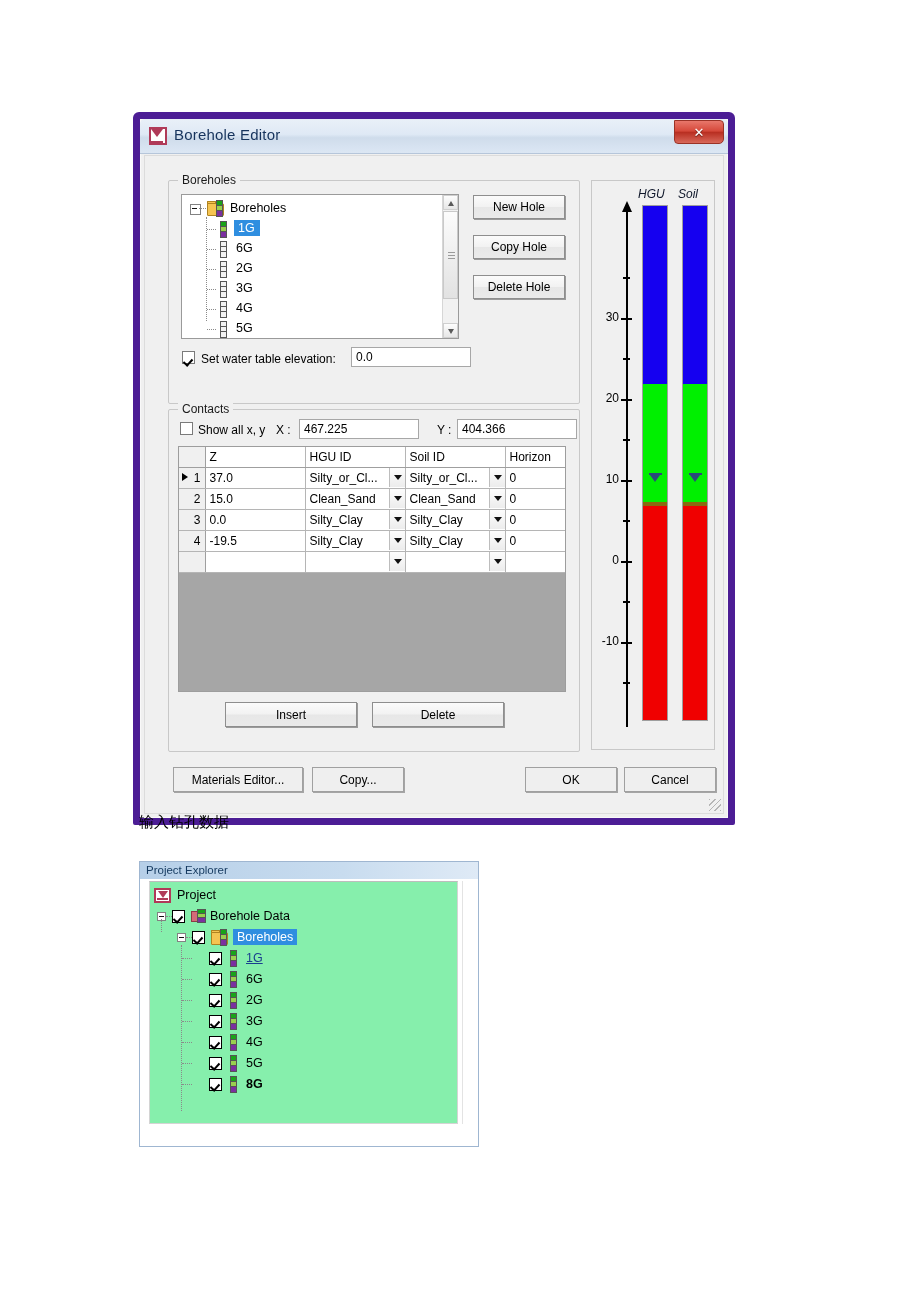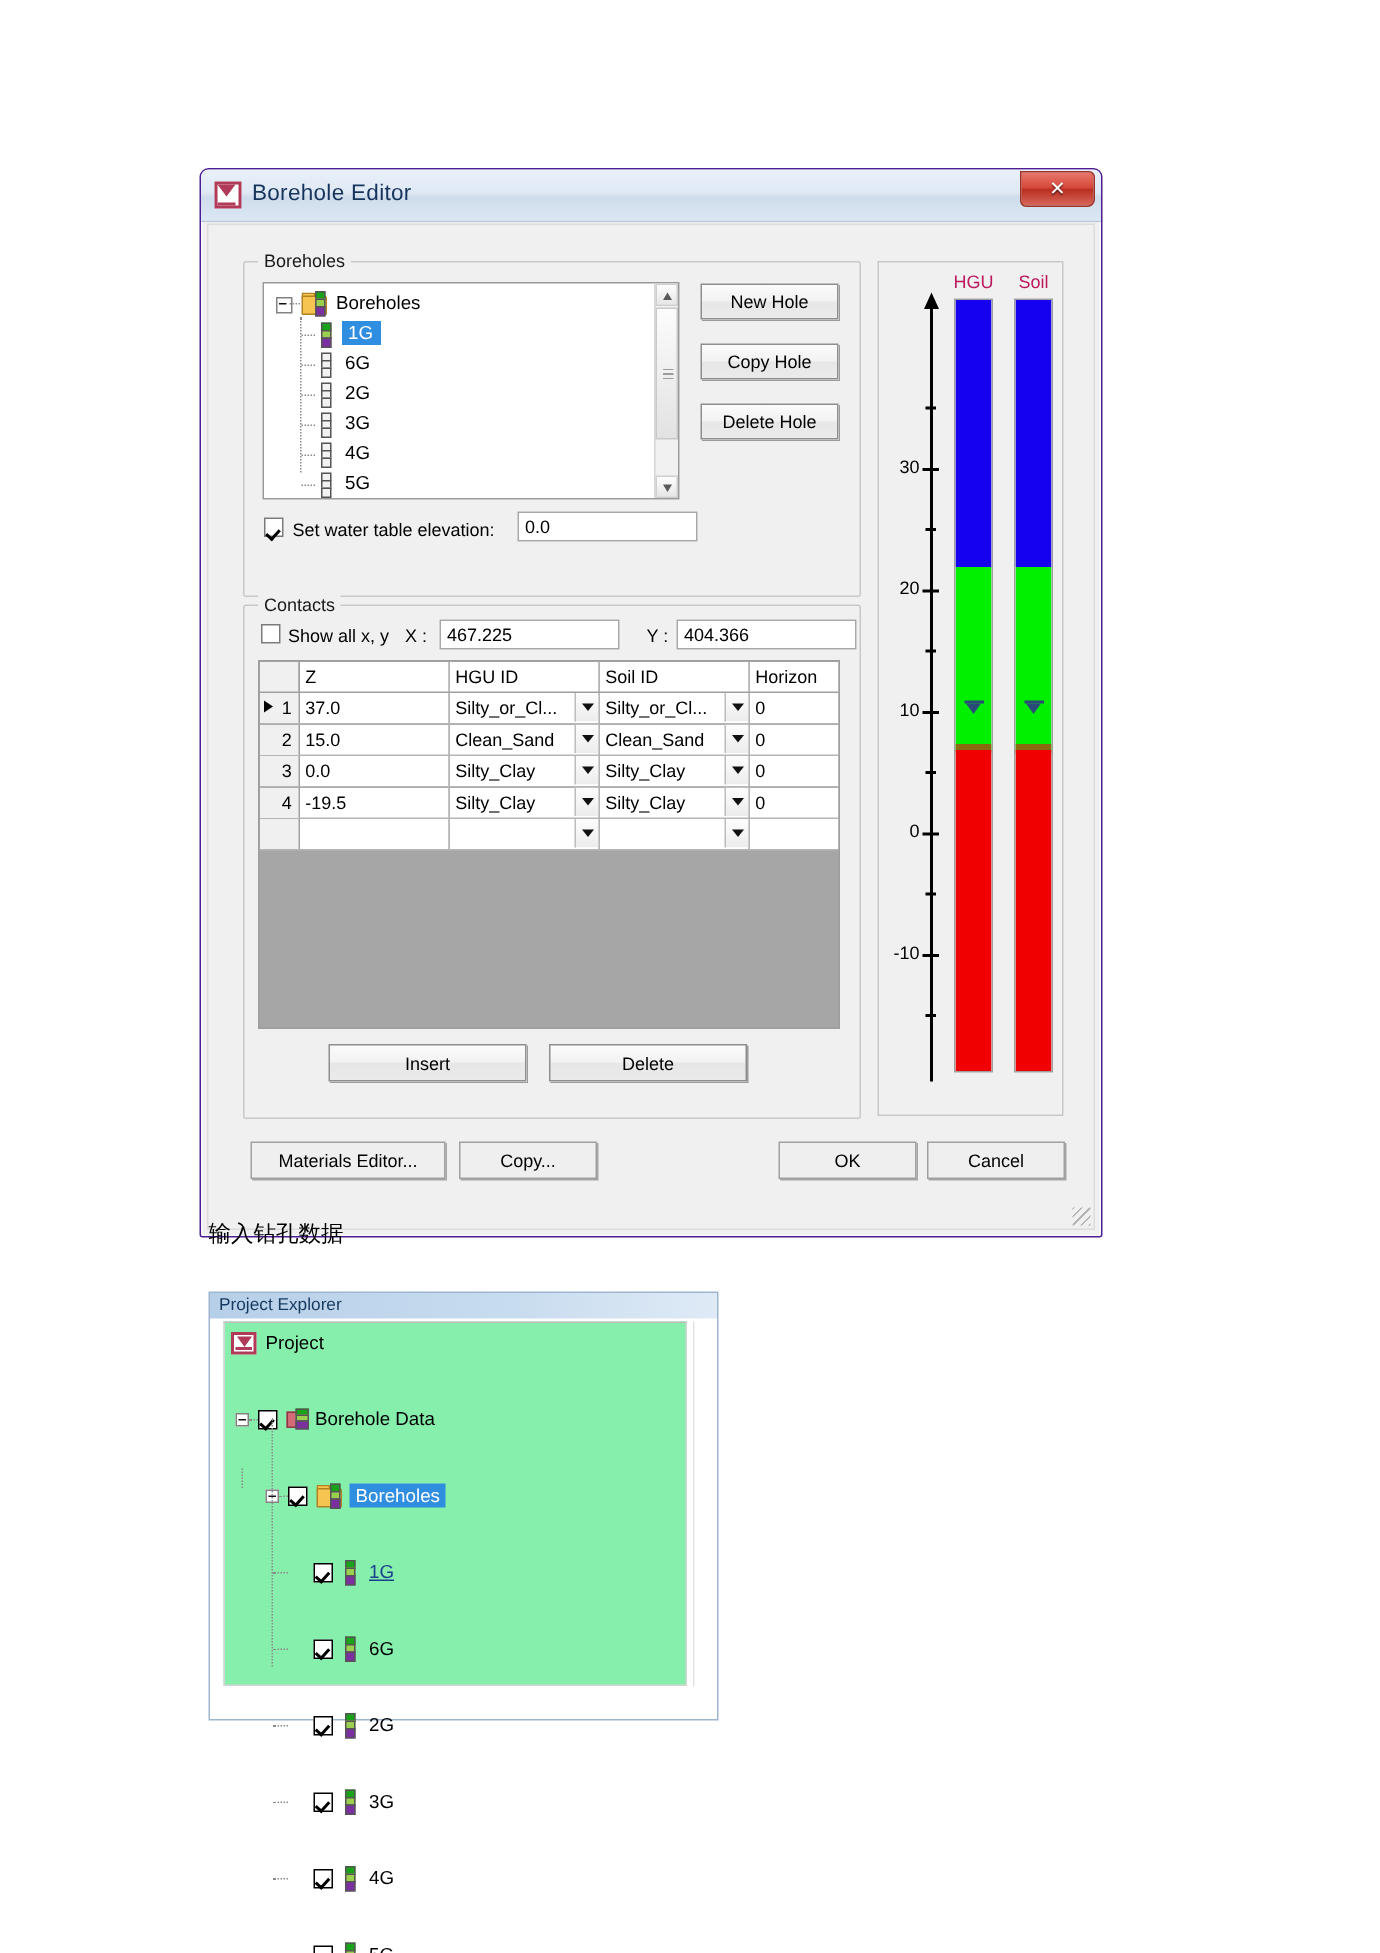--- a/index.html
+++ b/index.html
@@ -8,21 +8,21 @@
     width:920px;height:1302px;background:#ffffff;
     font-family:"Liberation Sans","DejaVu Sans",sans-serif;
     position:relative;overflow:hidden;
   }
   .page{position:absolute;inset:0;}
 
   
   #dialog{
     position:absolute;left:133px;top:112px;width:602px;height:713px;
     background:#f0f0f0;
-    border:1px solid #4c1d95;
+    border:7px solid #4c1d95;
     border-radius:6px 6px 2px 2px;
     box-shadow:0 0 0 1px rgba(255,255,255,.6) inset;
     box-sizing:border-box;
   }
   #titlebar{
     position:relative;height:34px;
     background:linear-gradient(to bottom,#e9f0f8 0%,#dfe9f5 45%,#cfdceb 55%,#dce7f4 100%);
     border-radius:5px 5px 0 0;
     border-bottom:1px solid #b6c6da;
   }
@@ -158,21 +158,21 @@
     border-left:4px solid transparent;border-right:4px solid transparent;border-top:5px solid #111;
   }
   .ddtext{position:absolute;left:4px;top:3px;font-size:12px;}
 
   
   .chartbox{position:absolute;background:#f0f0f0;border:1px solid #c8c8c8;box-sizing:border-box;}
   .axis-line{position:absolute;background:#000;width:1.5px;}
   .axis-arrow{position:absolute;width:0;height:0;border-left:5px solid transparent;border-right:5px solid transparent;}
   .tick{position:absolute;background:#000;height:1.5px;}
   .ticklbl{position:absolute;font-size:12px;color:#000;text-align:right;font-family:"Liberation Sans",sans-serif;}
-  .colhdr{position:absolute;font-size:12px;color:#be185d;text-align:center;}
+  .colhdr{position:absolute;font-size:12px;color:#0f172a;font-style:italic;}
   .col{position:absolute;border:1px solid #9e9e9e;box-sizing:border-box;background:#fff;overflow:hidden;}
   .seg{position:absolute;left:0;right:0;}
   .wtmark{position:absolute;width:13px;height:9px;}
   .wtmark .tri{
     position:absolute;left:1px;top:2px;width:0;height:0;
     border-left:5px solid transparent;border-right:5px solid transparent;border-top:7px solid #2a4a7a;
   }
   .wtmark .bar{position:absolute;left:0;top:0;width:13px;height:2px;background:#2a4a7a;}
 
   
@@ -190,21 +190,21 @@
     position:absolute;left:0;top:0;right:0;height:17px;
     background:linear-gradient(to right,#b6cfe8 0%,#c8dcef 60%,#dfeaf6 100%);
     color:#14395f;font-size:11.5px;padding:2px 0 0 6px;box-sizing:border-box;
     font-family:"Liberation Sans",sans-serif;
   }
   #exp-body{
     position:absolute;left:9px;top:19px;right:20px;bottom:22px;
     background:#86efac;border:1px solid #d4d4d4;border-top:1px solid #bdbdbd;box-sizing:border-box;
   }
   #exp-scroll{position:absolute;right:4px;top:19px;bottom:22px;width:11px;background:#fff;border-left:1px solid #e3e3e3;}
-  .ex-row{position:relative;height:21px;margin-top:30px;}
+  .ex-row{position:relative;height:21px;}
   .ex-lbl{position:absolute;top:3px;font-size:12.5px;color:#000;}
   .ex-lbl.sel{background:#2f8ee0;color:#fff;padding:1px 4px;top:2px;}
   .ex-lbl.link{color:#1a3f8f;text-decoration:underline;}
   .ex-cb{position:absolute;width:13px;height:13px;border:1.5px solid #000;background:#fff;box-sizing:border-box;}
   .ex-cb:after{content:"";position:absolute;left:2px;top:3px;width:4px;height:7px;border:solid #000;border-width:0 2px 2px 0;transform:rotate(42deg);}
   .proj-icon{position:absolute;width:17px;height:15px;border:2px solid #b03a58;background:#fff;box-sizing:border-box;}
   .proj-icon:before{content:"";position:absolute;left:2px;top:1px;width:0;height:0;border-left:5.5px solid transparent;border-right:5.5px solid transparent;border-top:7px solid #b03a58;}
   .proj-icon:after{content:"";position:absolute;left:1px;bottom:1px;width:11px;height:2px;background:#b03a58;}
   .bhdata-icon{position:absolute;width:16px;height:14px;}
   .bhdata-icon .d1{position:absolute;left:0;top:2px;width:7px;height:11px;background:#d46b78;border:1px solid #8d3845;box-sizing:border-box;}

